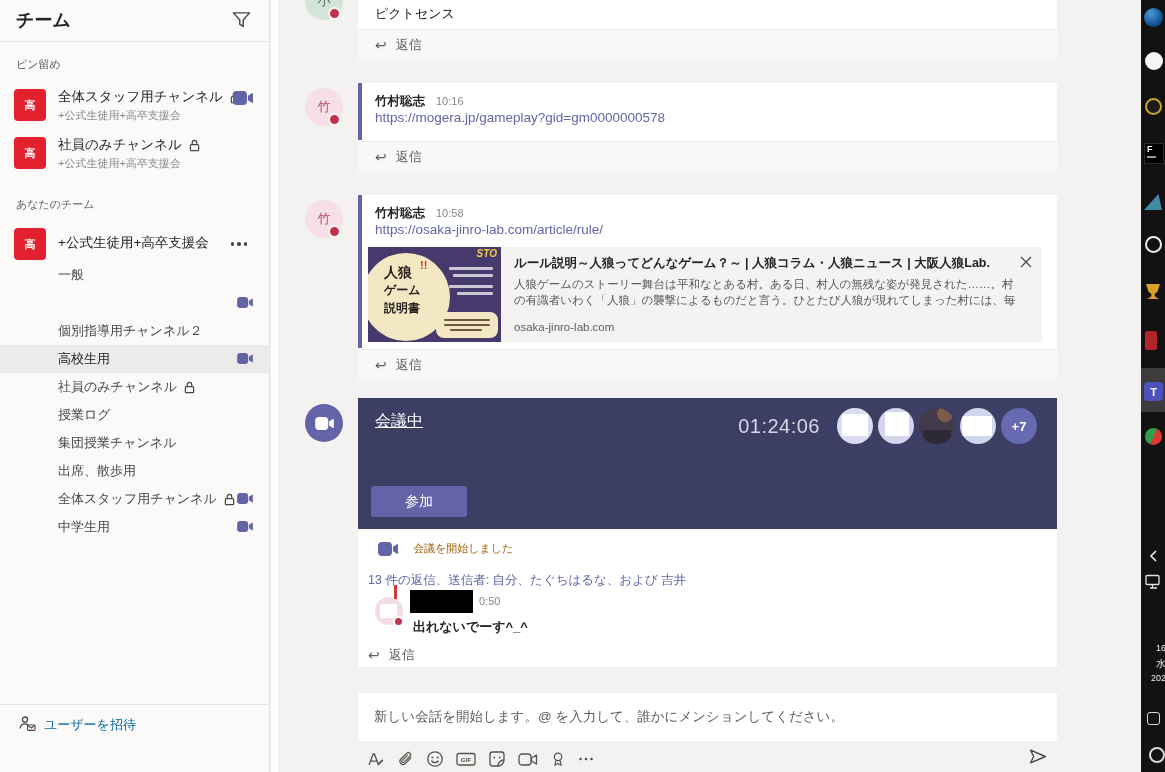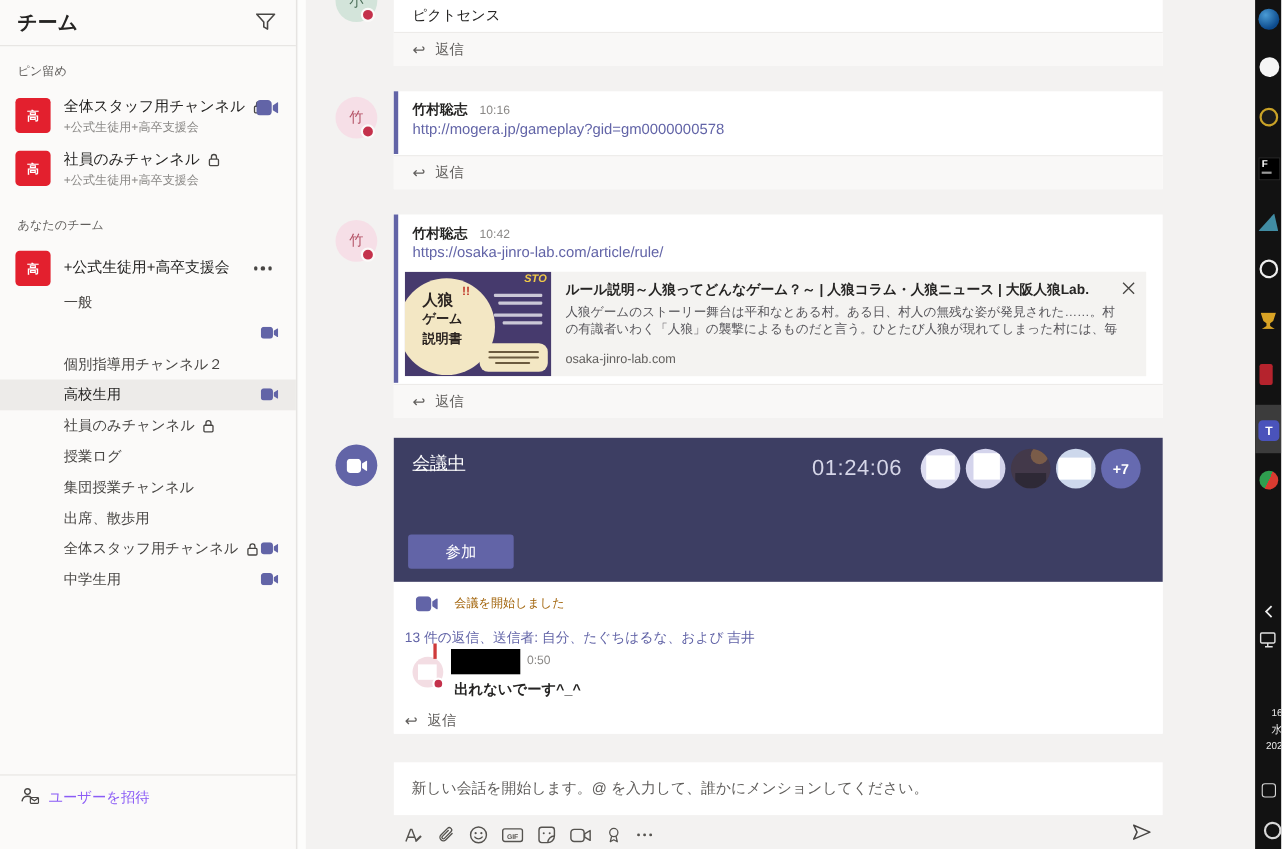--- a/index.html
+++ b/index.html
@@ -26,21 +26,21 @@
   .dots i{width:3.5px;height:3.5px;border-radius:50%;background:#484644;}
   .ch-list{position:absolute;left:0;top:261px;width:100%;}
   .ch-row{position:absolute;left:0;width:100%;height:28px;cursor:pointer;}
   .ch-row.selected{background:#edebe9;}
   .ch-name{position:absolute;left:58px;top:0;line-height:28px;font-size:13px;color:#484644;display:flex;align-items:center;gap:7px;white-space:nowrap;}
   .ch-row.selected .ch-name{color:#252423;}
   .ch-cam{position:absolute;right:16px;top:8px;}
   .sb-footer-div{position:absolute;left:0;right:0;top:704px;border-top:1px solid #e6e4e2;}
   .foot-row{position:absolute;left:0;width:100%;height:28px;color:#484644;}
   .foot-icon{position:absolute;left:18px;top:4px;color:#484644;}
-  .foot-label{position:absolute;left:44px;top:5px;font-size:13px;color:#8b5cf6;white-space:nowrap;}
+  .foot-label{position:absolute;left:44px;top:5px;font-size:13px;color:#0369a1;white-space:nowrap;}
   .gear{position:absolute;right:14px;top:3px;color:#484644;cursor:pointer;}
 
   
   .chat{position:absolute;left:271px;top:0;width:870px;height:772px;background:#f3f2f1;}
   .track{position:absolute;left:0;top:0;width:7px;height:772px;background:#fdfdfc;}
   .card{position:absolute;left:87px;width:699px;background:#fff;}
   .card-footer{position:absolute;left:0;right:0;bottom:0;height:31px;background:#f9f8f7;border-top:1px solid #edebe9;display:flex;align-items:center;padding-left:17px;gap:9px;box-sizing:border-box;cursor:pointer;}
   .reply-arrow{font-size:14px;color:#605e5c;}
   .reply-label{font-size:13px;color:#605e5c;}
   .unread-bar{position:absolute;left:0;top:0;width:4px;background:#6264a7;}
@@ -284,35 +284,35 @@
 
     <div class="avatar av-pink" style="left:34px;top:88px">
         <span>竹</span>
       </div>
     <div class="presence" style="left:57px;top:113px"></div>
     <div class="card" style="top:83px;height:89px">
       <div class="unread-bar" style="height:57px"></div>
       <div style="position:absolute;left:17px;top:8px">
         <span class="author">竹村聡志</span><span class="mtime">10:16</span>
       </div>
-      <a class="msg-link" style="position:absolute;left:17px;top:27px">http://mogera.jp/gameplay?gid=gm0000000578</a>
+      <a class="msg-link" style="position:absolute;left:17px;top:27px">https://mogera.jp/gameplay?gid=gm0000000578</a>
       <div class="card-footer">
         <span class="reply-arrow">↩</span>
         <span class="reply-label">返信</span>
       </div>
     </div>
 
     <div class="avatar av-pink" style="left:34px;top:200px">
         <span>竹</span>
       </div>
     <div class="presence" style="left:57px;top:225px"></div>
     <div class="card" style="top:195px;height:185px">
       <div class="unread-bar" style="height:153px"></div>
       <div style="position:absolute;left:17px;top:8px">
-        <span class="author">竹村聡志</span><span class="mtime">10:42</span>
+        <span class="author">竹村聡志</span><span class="mtime">10:58</span>
       </div>
       <a class="msg-link" style="position:absolute;left:17px;top:27px">https://osaka-jinro-lab.com/article/rule/</a>
 
       <div class="preview">
         <div class="thumb">
           <div class="sto">STO</div>
           <div class="moon"></div>
           <div class="moon-t" style="top:18px;font-size:14px">人狼</div>
           <div class="moon-t" style="top:36px">ゲーム</div>
           <div class="moon-t" style="top:54px">説明書</div>

